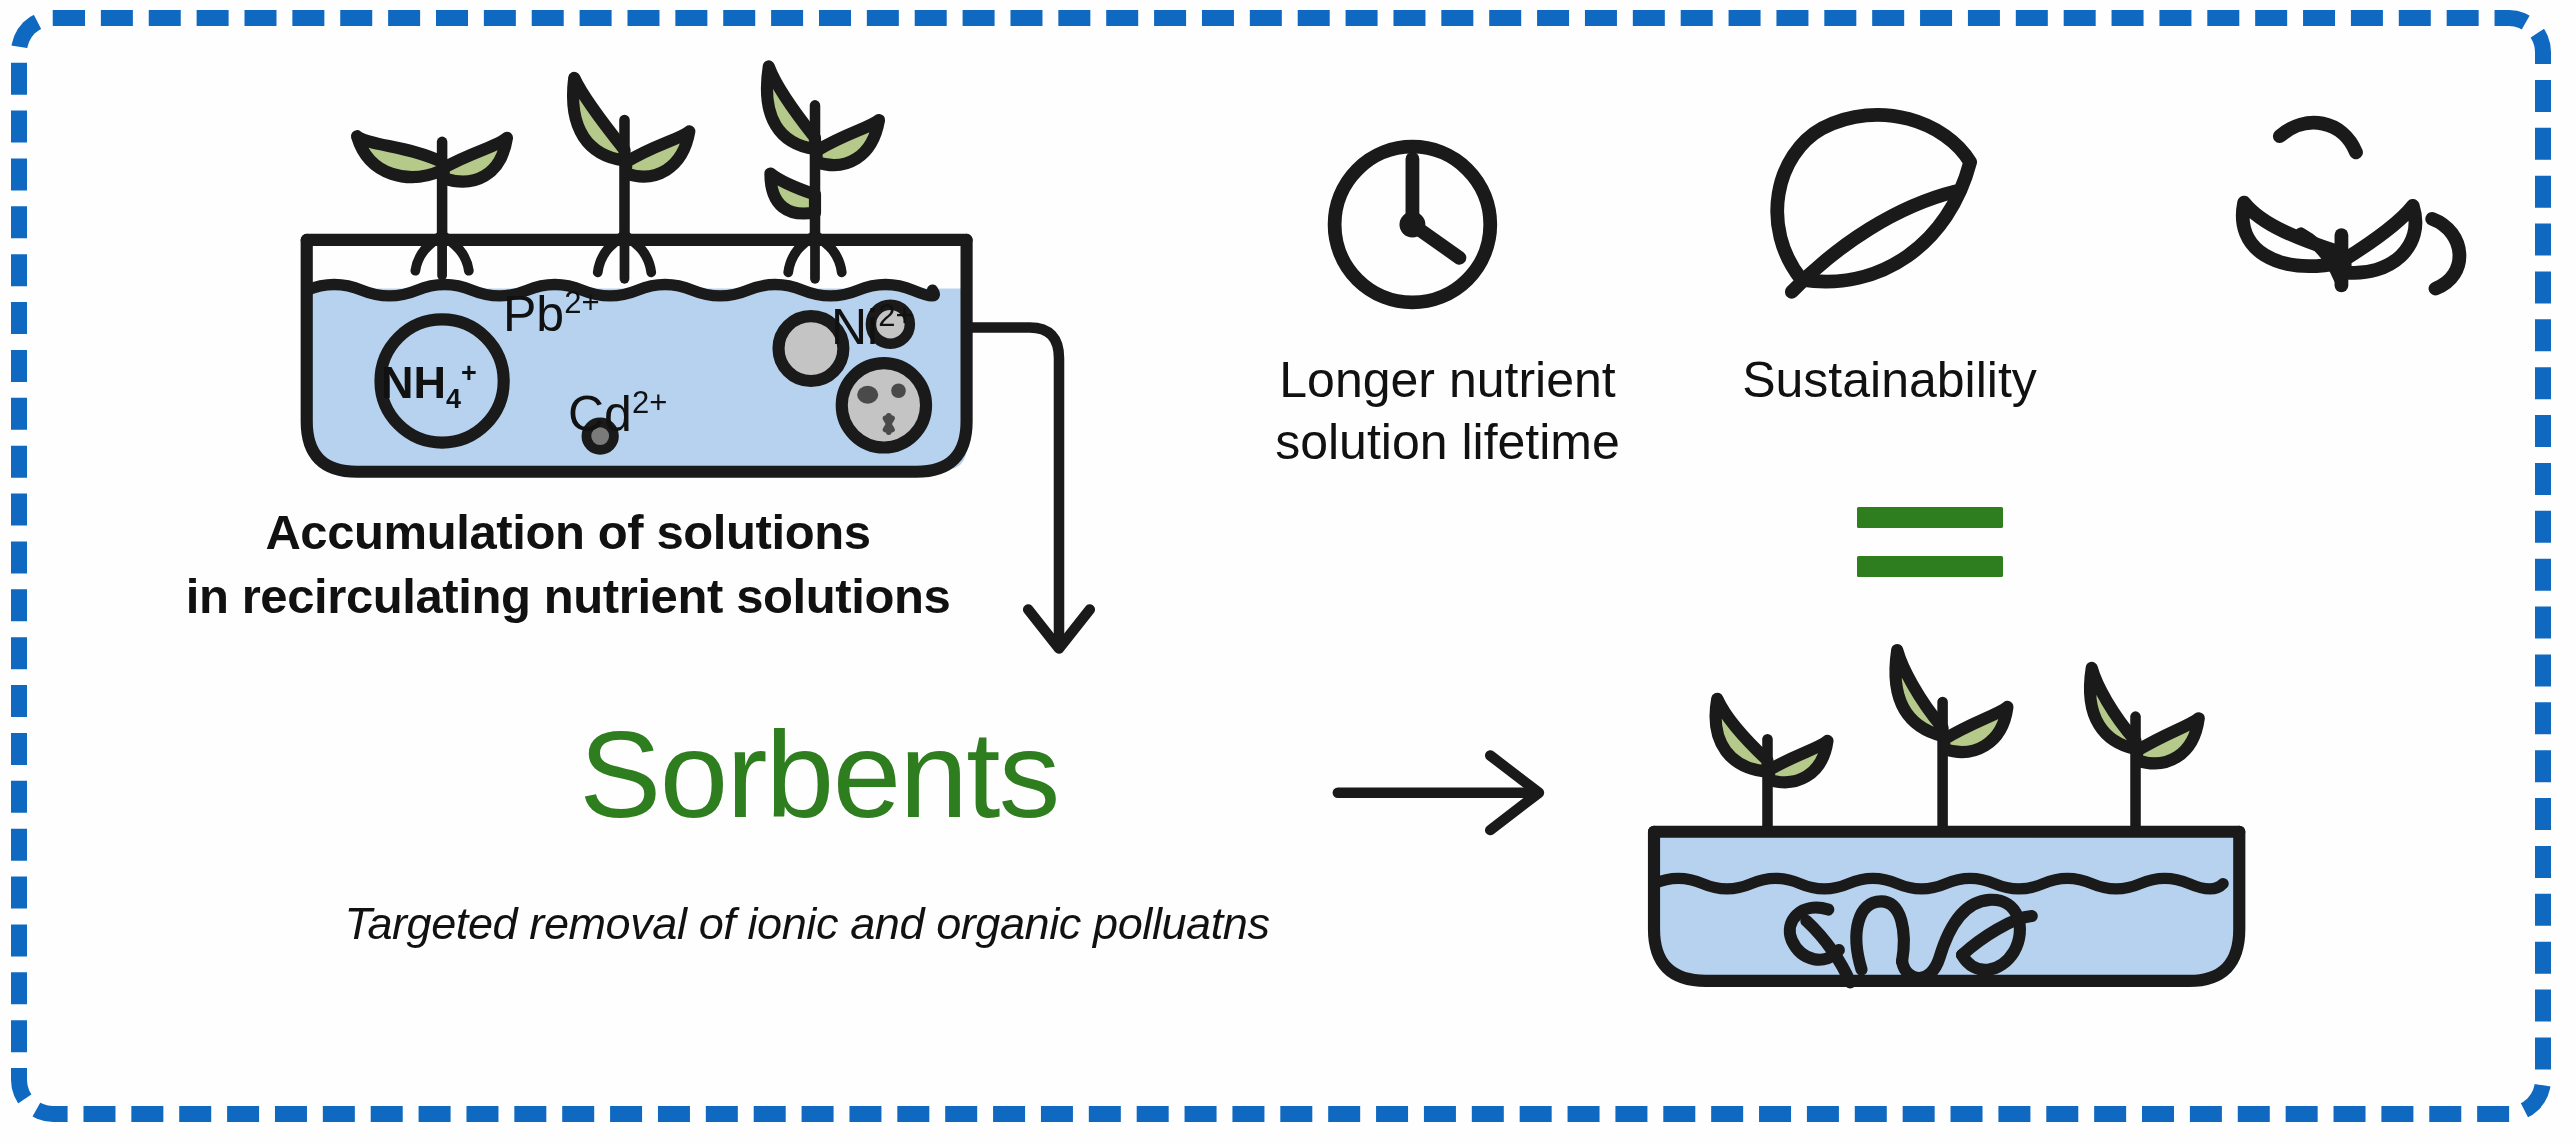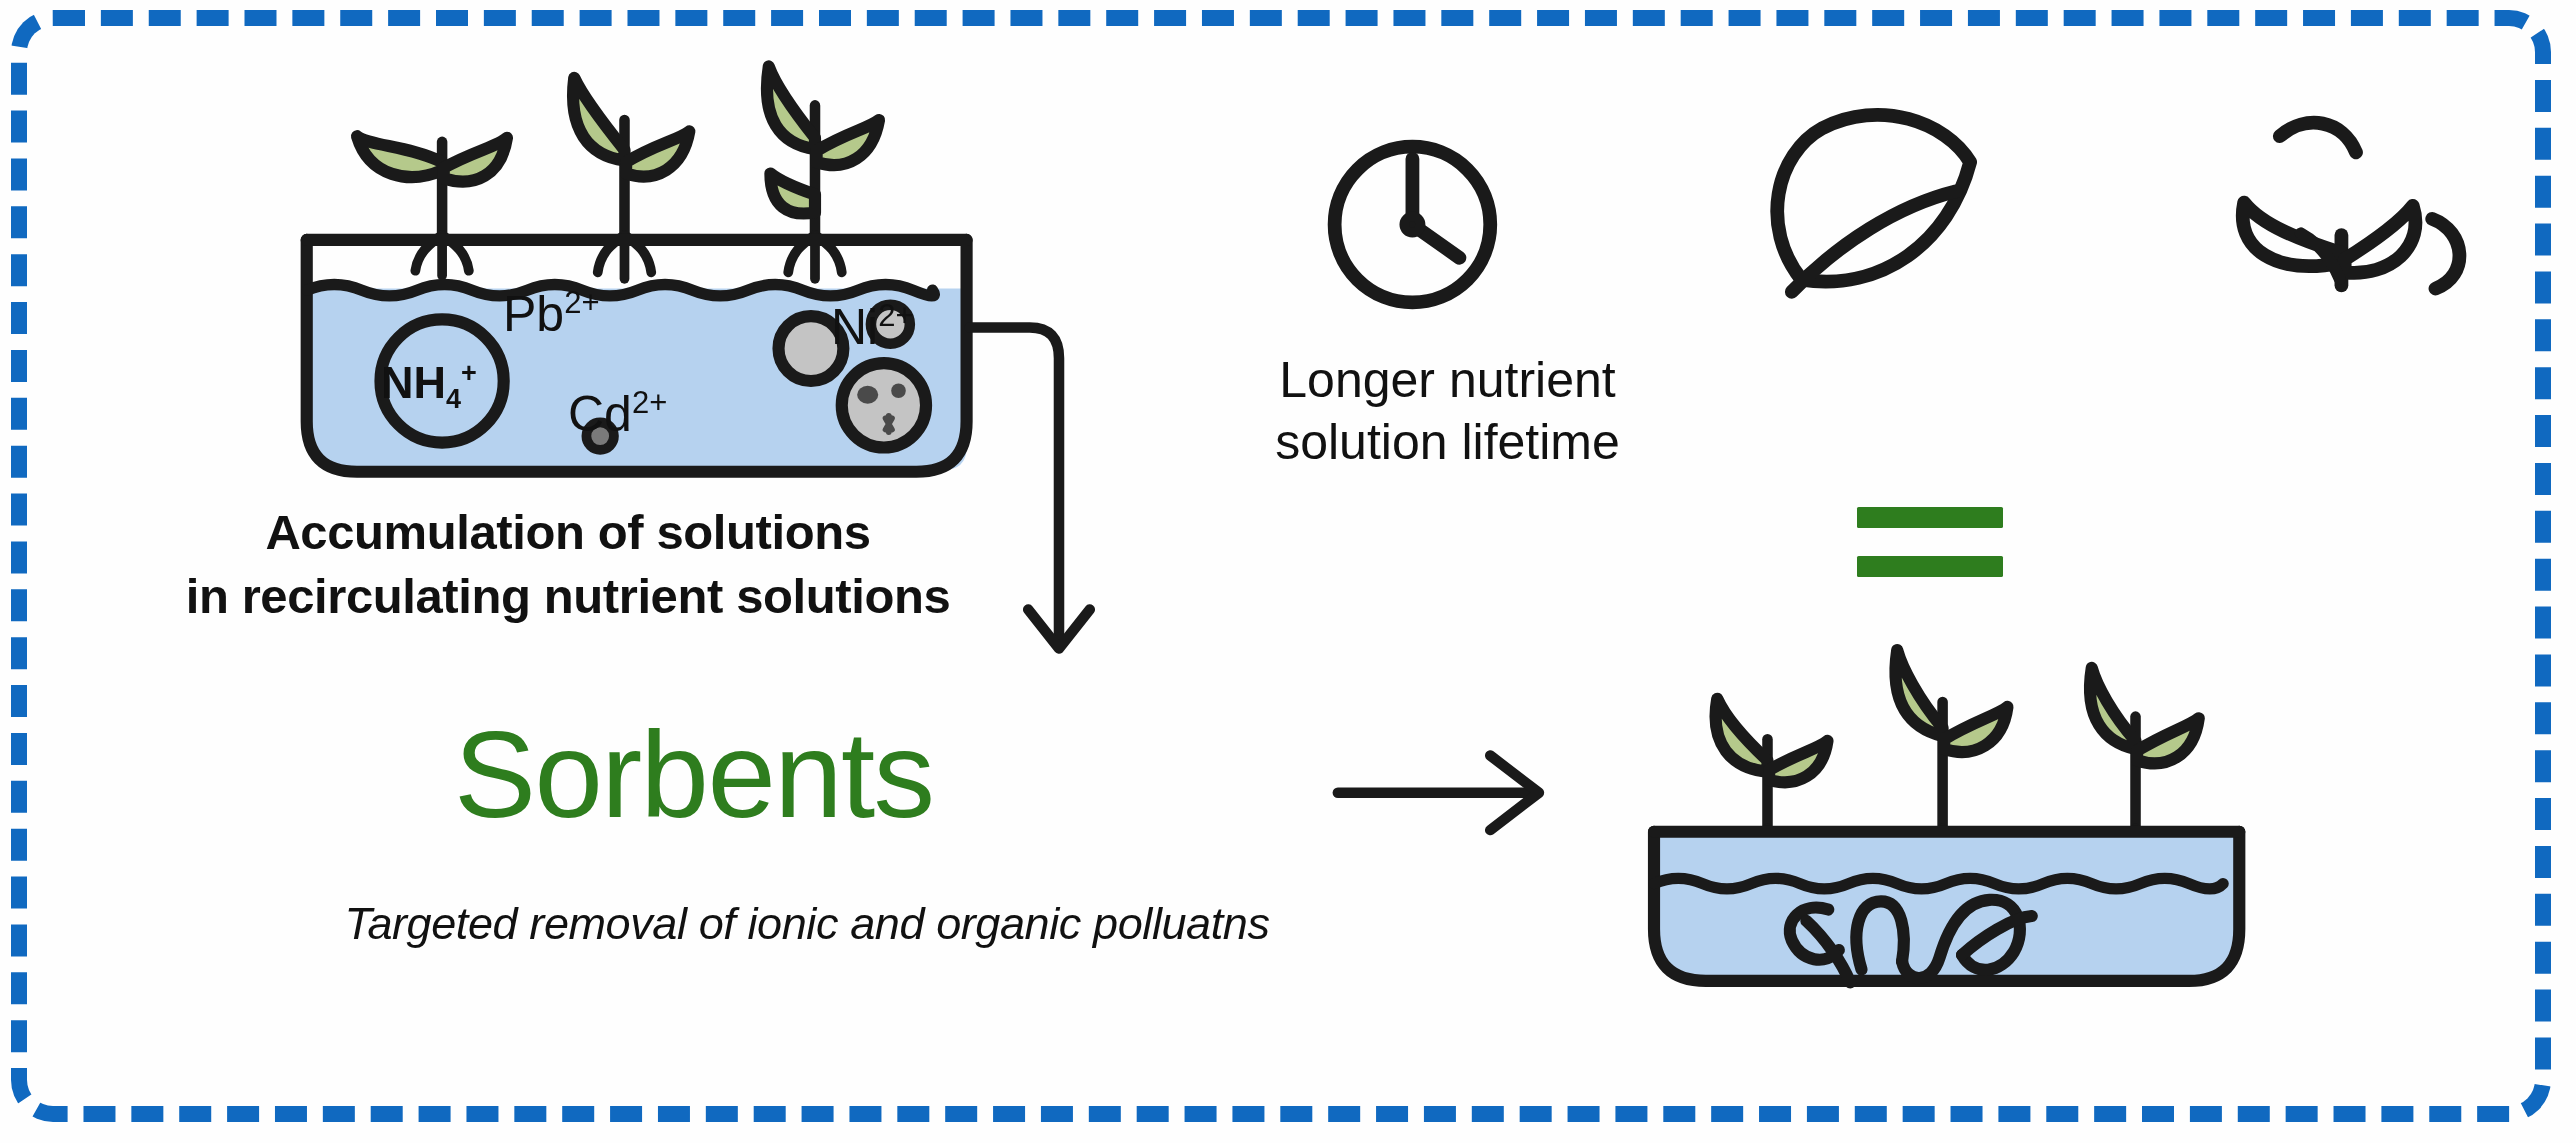--- a/index.html
+++ b/index.html
@@ -61,20 +61,21 @@
     font-weight: bold;
     letter-spacing: -0.4px;
     white-space: normal;
     line-height: 1.3;
   }
 
   .sorbents-word {
     left: 454px;
     top: 709px;
     width: 730px;
+    text-align: center;
     font-size: 123px;
     font-weight: normal;
     color: #2e7d1e;
     letter-spacing: -1.6px;
   }
 
   .caption-sorbents {
     left: 138px;
     top: 900px;
     width: 1338px;
@@ -283,20 +284,21 @@
   <div class="txt caption-left">
     <span>Accumulation of solutions</span><br>
     <span>in recirculating nutrient solutions</span>
   </div>
 
   <div class="txt sorbents-word">Sorbents</div>
 
   <div class="txt caption-sorbents">Targeted removal of ionic and organic polluatns</div>
 
   <div class="benefit longer">Longer nutrient solution lifetime</div>
+  <div class="benefit sustain">Sustainability</div>
 
   <div class="equals-sign">
     <div class="bar b1"></div>
     <div class="bar b2"></div>
   </div>
 
 </div>
 
 
 </body></html>

